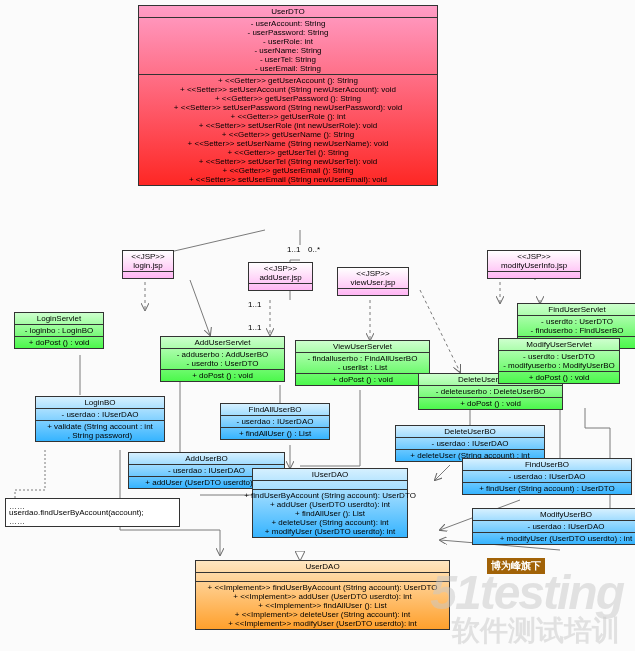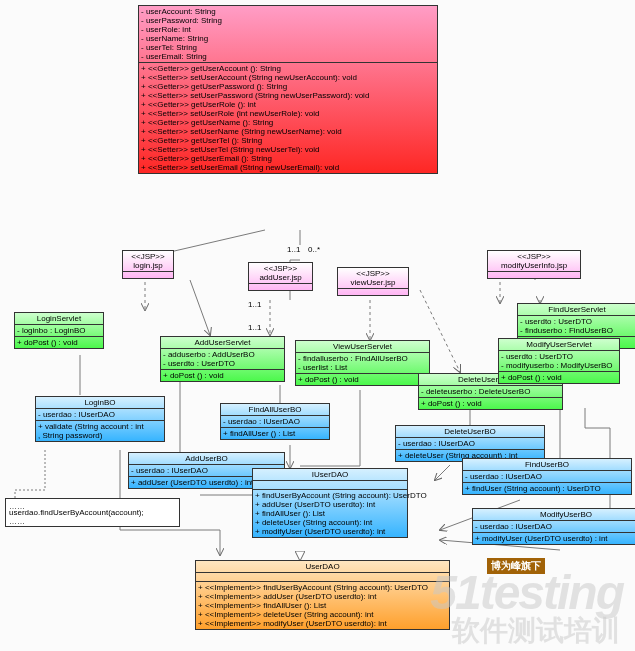--- a/index.html
+++ b/index.html
@@ -1,20 +1,20 @@
 <!DOCTYPE html>
 <html><head>
 <meta charset="utf-8">
 <style>
 body{margin:0;width:635px;height:651px;position:relative;font-family:Arial,sans-serif;font-size:8px;background:#fbfbfb;overflow:hidden}
 .box{position:absolute;border:1px solid #333;box-sizing:border-box}
 .box .title{text-align:center;font-weight:normal;padding:1px;border-bottom:1px solid #333}
 .box .sec{border-bottom:1px solid #333;padding:1px 2px}
 .box .sec:last-child{border-bottom:none}
-.box .row{display:flex;justify-content:flex-start;gap:0;white-space:nowrap}
+.box .row{display:flex;justify-content:center;gap:0;white-space:nowrap}
 .red{background:linear-gradient(#ff9dc6,#fe2724)}
 .pink{background:linear-gradient(#fff,#ffb6f3)}
 .green{background:linear-gradient(#cdffcd,#4cf84c)}
 .blue{background:linear-gradient(#d5f0ff,#36b4ff)}
 .orange{background:linear-gradient(#ffe6c0,#ffa02c)}
 .white{background:#fff}
 svg{position:absolute;top:0;left:0;pointer-events:none}
 .wm{position:absolute;font-weight:bold;color:#c8c8c8;font-family:Arial;pointer-events:none}
 </style>
 </head>
@@ -53,20 +53,21 @@
 <path d="M45,450 L45,490 L15,490 L15,500" stroke-dasharray="2,2"></path>
 <path d="M190,280 L210,335" marker-end="url(#arr)"></path>
 <path d="M300,260 L290,260 L290,300"></path>
 <path d="M535,270 L535,280"></path>
 <path d="M170,252 L265,230"></path>
 <path d="M300,230 L300,245"></path>
 </g>
 </svg>
 
 <div class="box red" style="left:138px;top:5px;width:300px">
+<div class="title">UserDTO</div>
 <div class="sec" id="userDTO-a">
       <div class="row">
         <span>- userAccount</span>
         <span>: String</span>
       </div>
       <div class="row">
         <span>- userPassword</span>
         <span>: String</span>
       </div>
       <div class="row">

